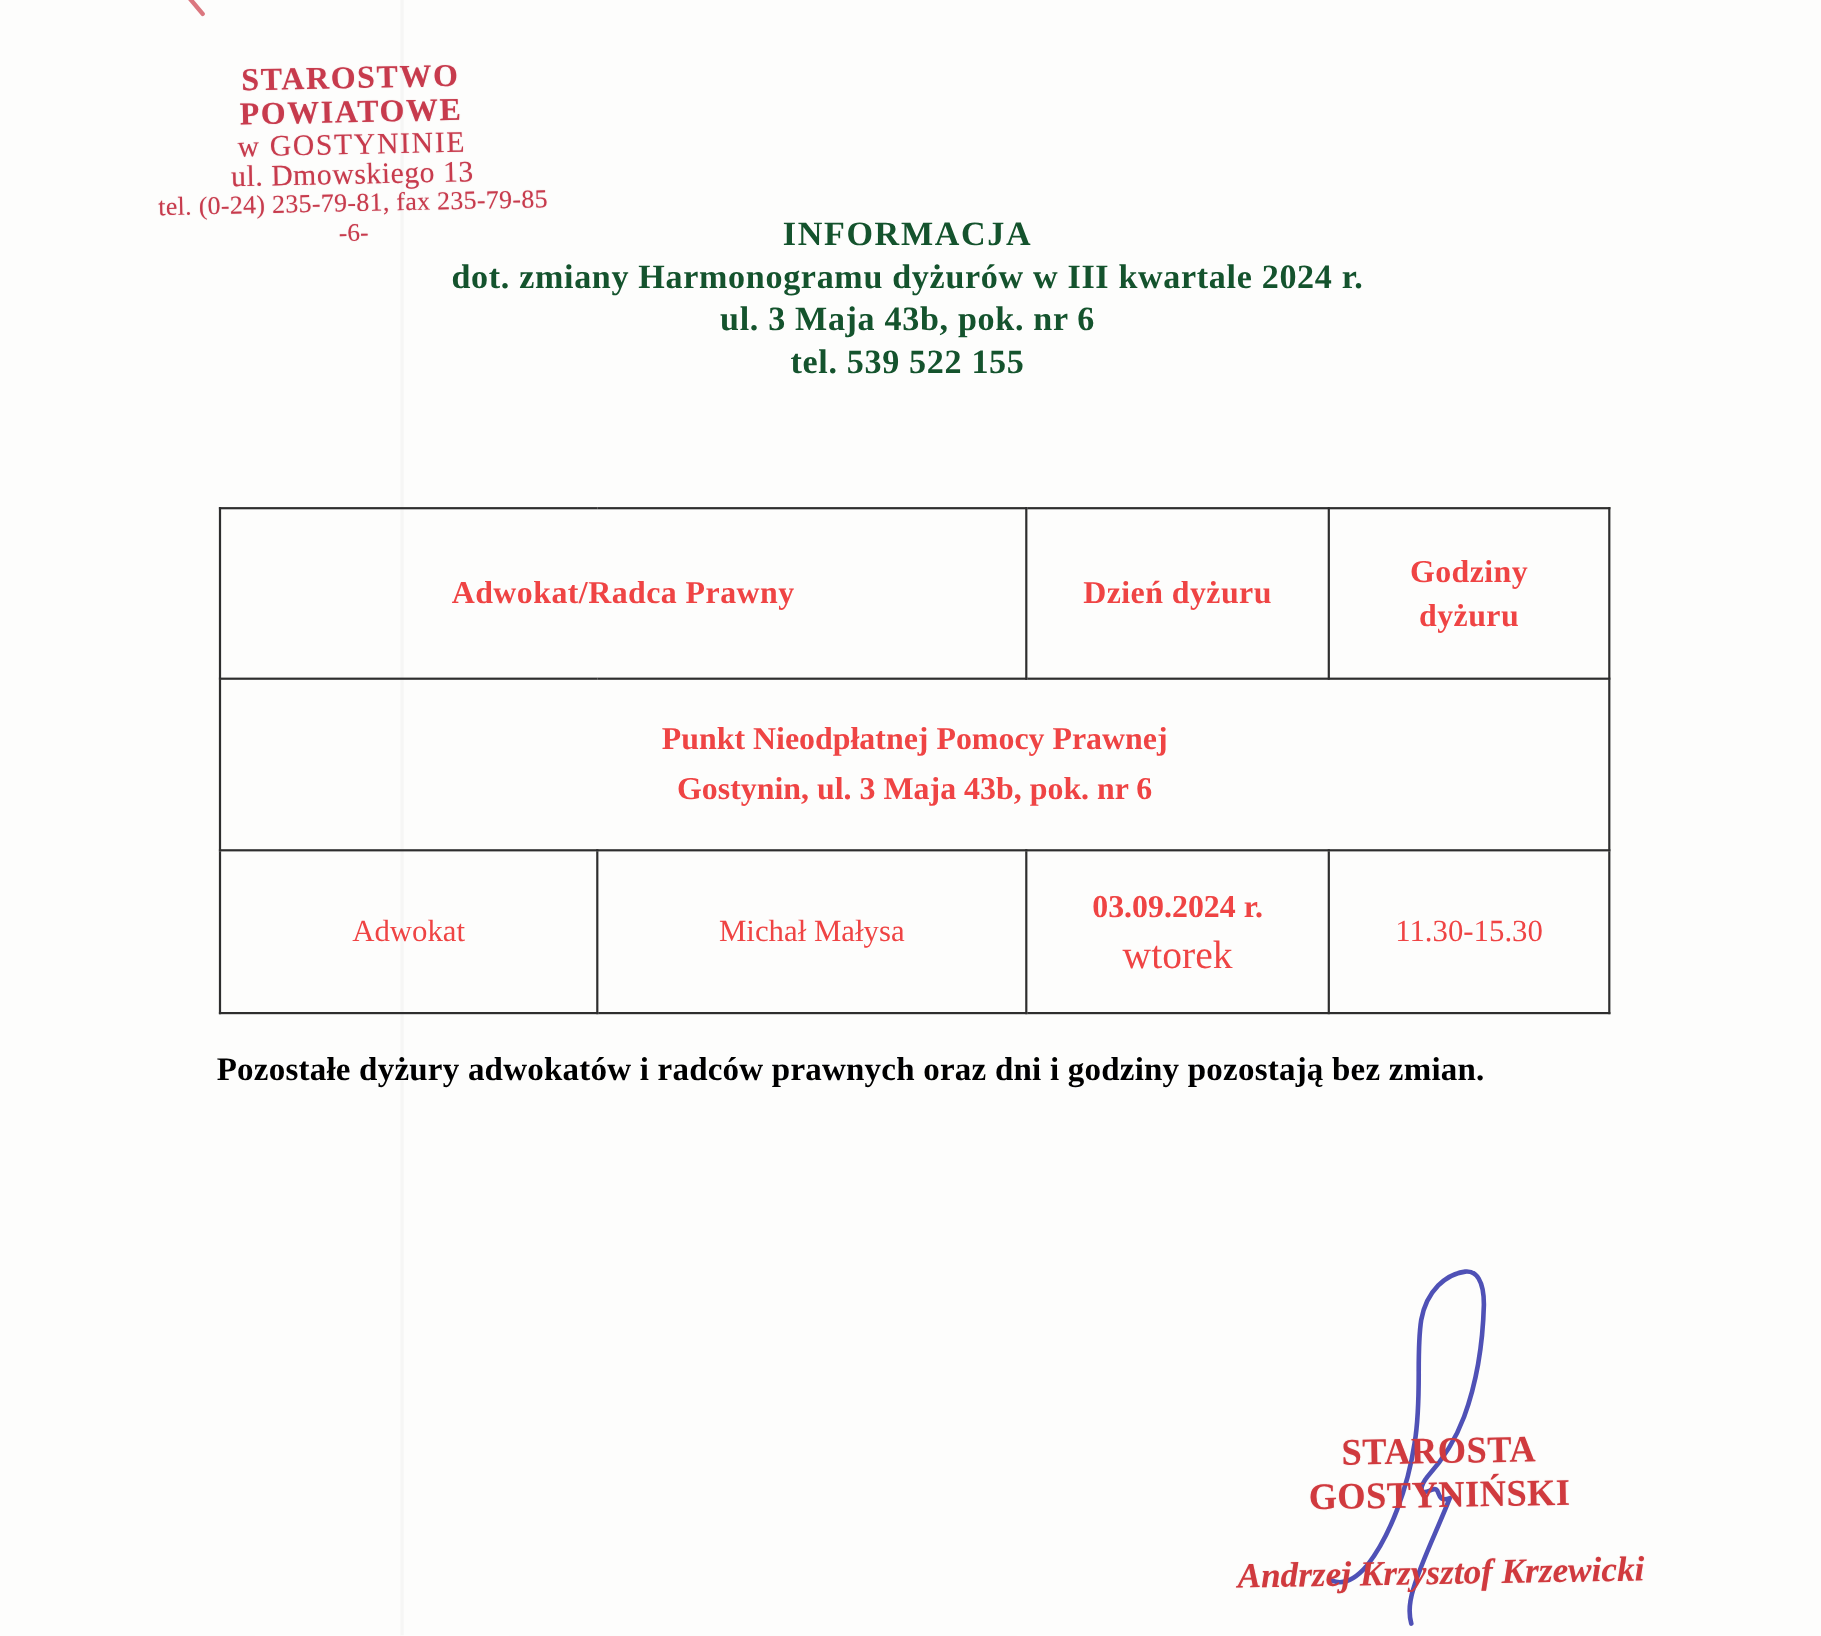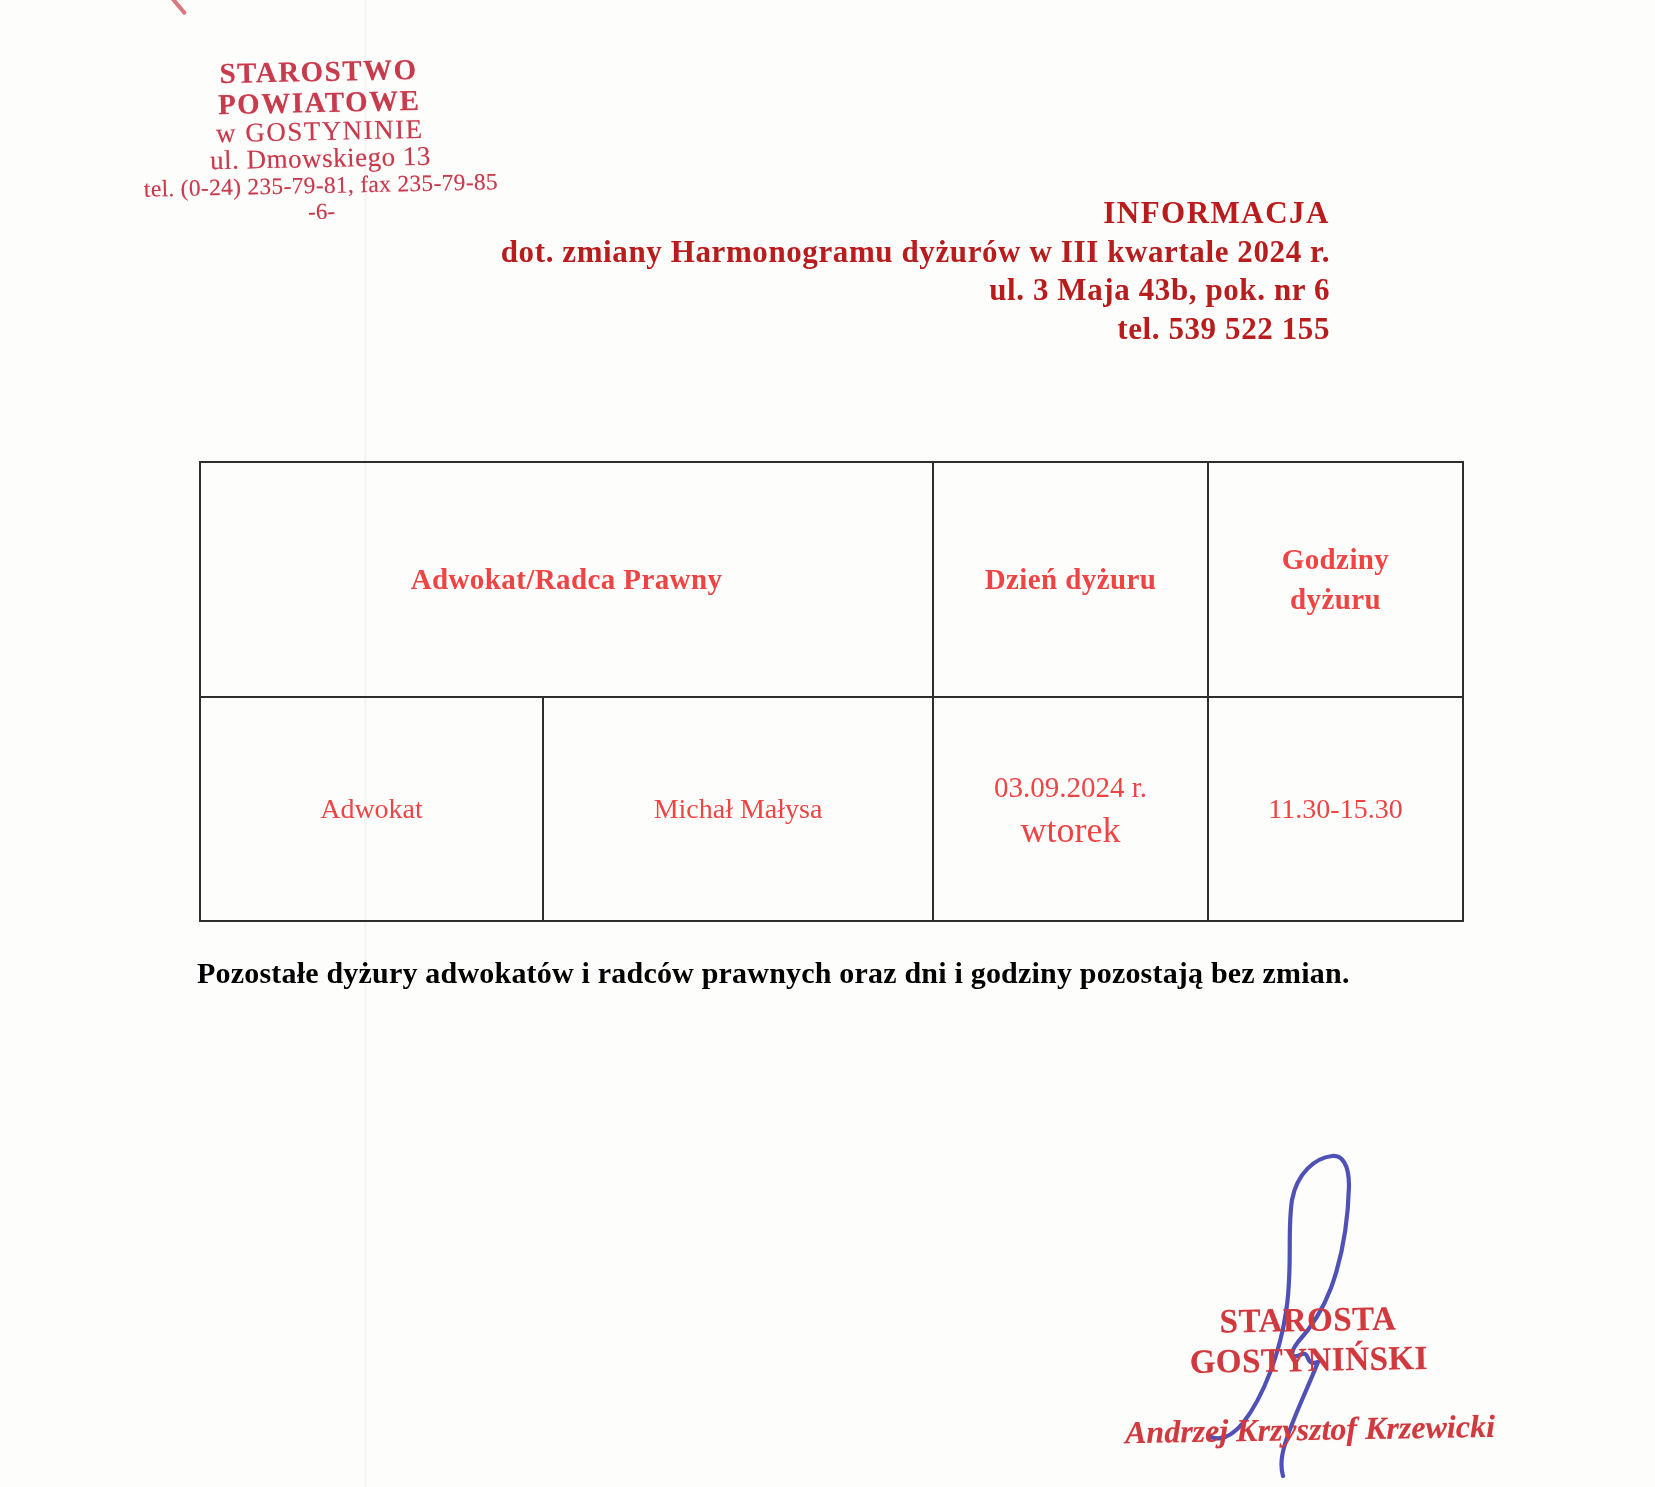--- a/index.html
+++ b/index.html
@@ -35,21 +35,21 @@
   }
   .stamp-top .l1{font-size:29px;font-weight:bold;letter-spacing:1.5px;line-height:31px;}
   .stamp-top .l2{font-size:27px;letter-spacing:1.5px;line-height:27px;}
   .stamp-top .l3{font-size:27px;letter-spacing:.5px;line-height:27px;}
   .stamp-top .l4{font-size:23.5px;letter-spacing:.3px;line-height:27px;}
   .stamp-top .l5{font-size:23px;line-height:25px;}
 
   
   .title-block{
     position:absolute;left:320px;top:194px;width:1010px;
-    text-align:right;color:#b91c1c;font-weight:bold;
+    text-align:center;color:#14532d;font-weight:bold;
   }
   .title-block div{font-size:31px;line-height:38.5px;letter-spacing:.6px;}
   .title-block .t1{font-size:31px;letter-spacing:1.5px;}
 
   
   table.schedule{
     position:absolute;left:199px;top:461px;
     width:1263px;height:461px;
     border-collapse:collapse;table-layout:fixed;
     color:#ef4444;
@@ -57,21 +57,21 @@
   table.schedule td{
     border:2.5px solid #2e2e2e;
     text-align:center;vertical-align:middle;
     font-size:28px;padding:0;
   }
   table.schedule tr.r-head td{height:151px;font-weight:bold;font-size:29px;letter-spacing:.4px;}
   table.schedule tr.r-section td{height:151px;font-weight:bold;font-size:29px;}
   table.schedule tr.r-data td{height:144px;}
   .pre{white-space:pre-line;line-height:45px;}
   .pre-tight{white-space:pre-line;line-height:40px;}
-  .cell-date .d1{font-weight:normal;font-size:29px;line-height:43px;}
+  .cell-date .d1{font-weight:bold;font-size:29px;line-height:43px;}
   .cell-date .d2{font-size:36px;line-height:43px;}
 
   
   .note{
     position:absolute;left:197px;top:956px;width:1290px;
     font-size:30px;font-weight:bold;color:#000000;letter-spacing:.2px;
   }
 
   
   .sig-svg{position:absolute;left:1150px;top:1120px;width:260px;height:367px;}
@@ -114,20 +114,24 @@
         <col style="width:275px">
         <col style="width:255px">
     </colgroup>
     <tbody>
       <tr class="r-head">
         <td colspan="2">Adwokat/Radca Prawny</td>
         <td>Dzień dyżuru</td>
         <td class="pre-tight">Godziny
 dyżuru</td>
       </tr>
+      <tr class="r-section">
+        <td colspan="4" class="pre">Punkt Nieodpłatnej Pomocy Prawnej
+Gostynin, ul. 3 Maja 43b, pok. nr 6</td>
+      </tr>
       <tr class="r-data">
         <td>Adwokat</td>
         <td>Michał Małysa</td>
         <td class="cell-date">
           <div class="d1">03.09.2024 r.</div>
           <div class="d2">wtorek</div>
         </td>
         <td>11.30-15.30</td>
       </tr>
     </tbody>

